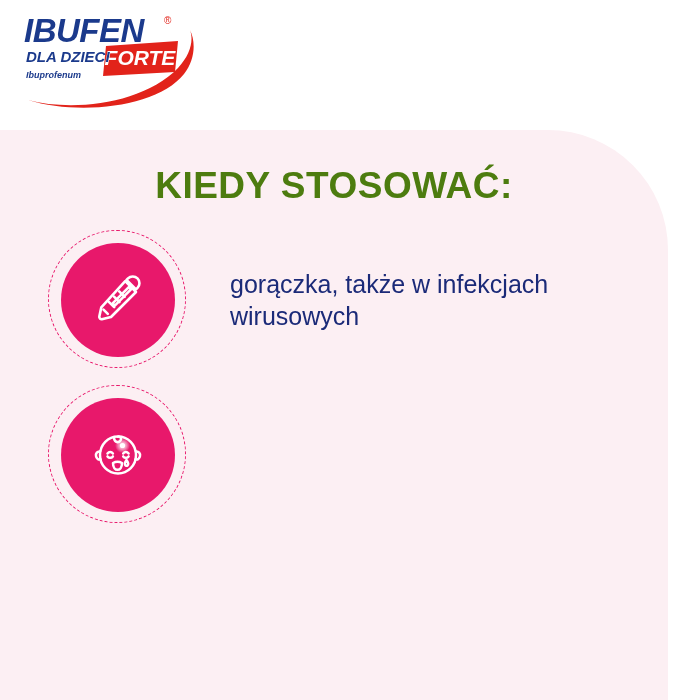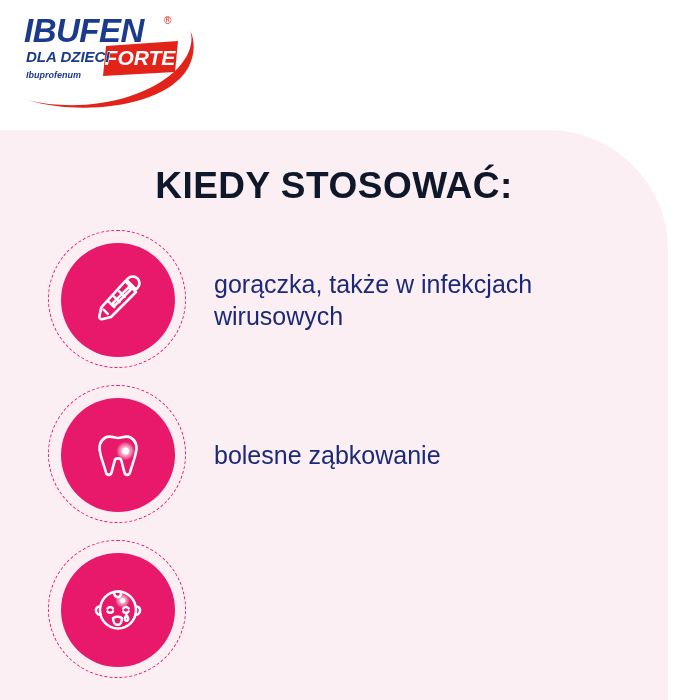--- a/index.html
+++ b/index.html
@@ -44,21 +44,21 @@
   
   #heading {
     position: absolute;
     left: 0;
     top: 165px;
     width: 668px;
     text-align: center;
     font-size: 37px;
     font-weight: bold;
     letter-spacing: 0.5px;
-    color: #0f172a;
+    color: #4d7c0f;
     font-family: "Liberation Sans", sans-serif;
   }
 
   
   #list {
     position: absolute;
     left: 0;
     top: 222px;
     width: 668px;
   }
@@ -91,21 +91,21 @@
     width: 114px;
     height: 114px;
     border-radius: 50%;
     background: #e8186b;
     display: flex;
     align-items: center;
     justify-content: center;
   }
   .disc svg { display: block; }
   .row-text {
-    margin-left: 26px;
+    margin-left: 42px;
     font-size: 25px;
     line-height: 1.28;
     color: #1b2a78;
     font-family: "Liberation Sans", sans-serif;
     max-width: 430px;
   }
 </style>
 </head>
 <body>
 
@@ -149,44 +149,20 @@
               <path d="M21.8 32.8 L27.2 38.2"></path>
               <path d="M27.0 27.6 L32.4 33.0"></path>
               <path d="M32.2 22.4 L37.6 27.8"></path>
             </g>
           </svg>
         </div>
       </div>
       <div class="row-text">gorączka, także w infekcjach wirusowych</div>
     </div>
 
-    <div class="row">
-      <div class="badge-wrap">
-        <div class="dashed-ring"></div>
-        <div class="disc">
-          <svg width="62" height="62" viewBox="0 0 62 62">
-            <defs>
-              <radialGradient id="glow" cx="50%" cy="50%" r="50%">
-                <stop offset="0%" stop-color="#ffffff" stop-opacity="1"></stop>
-                <stop offset="55%" stop-color="#ffffff" stop-opacity="0.55"></stop>
-                <stop offset="100%" stop-color="#ffffff" stop-opacity="0"></stop>
-              </radialGradient>
-            </defs>
-            <path d="M18.5 13.5 C13.0 16.5 11.5 23.0 13.5 30.5 C15.2 37.0 17.5 43.0 19.0 48.5
-                     C19.9 51.8 23.8 51.6 24.6 48.4 L27.6 36.8 C28.4 33.6 33.6 33.6 34.4 36.8
-                     L37.4 48.4 C38.2 51.6 42.1 51.8 43.0 48.5 C44.5 43.0 46.8 37.0 48.5 30.5
-                     C50.5 23.0 49.0 16.5 43.5 13.5 C39.0 11.0 35.0 14.0 31.0 14.0
-                     C27.0 14.0 23.0 11.0 18.5 13.5 Z" fill="none" stroke="#ffffff" stroke-width="2.6" stroke-linejoin="round"></path>
-            <circle cx="38.5" cy="27.0" r="9.5" fill="url(#glow)"></circle>
-            <circle cx="38.5" cy="27.0" r="3.4" fill="#ffffff"></circle>
-          </svg>
-        </div>
-      </div>
-      <div class="row-text">bolesne ząbkowanie</div>
-    </div>
 
     <div class="row">
       <div class="badge-wrap">
         <div class="dashed-ring"></div>
         <div class="disc">
           <svg width="62" height="62" viewBox="0 0 62 62">
             <defs>
               <radialGradient id="glow2" cx="50%" cy="50%" r="50%">
                 <stop offset="0%" stop-color="#ffffff" stop-opacity="1"></stop>
                 <stop offset="55%" stop-color="#ffffff" stop-opacity="0.5"></stop>

